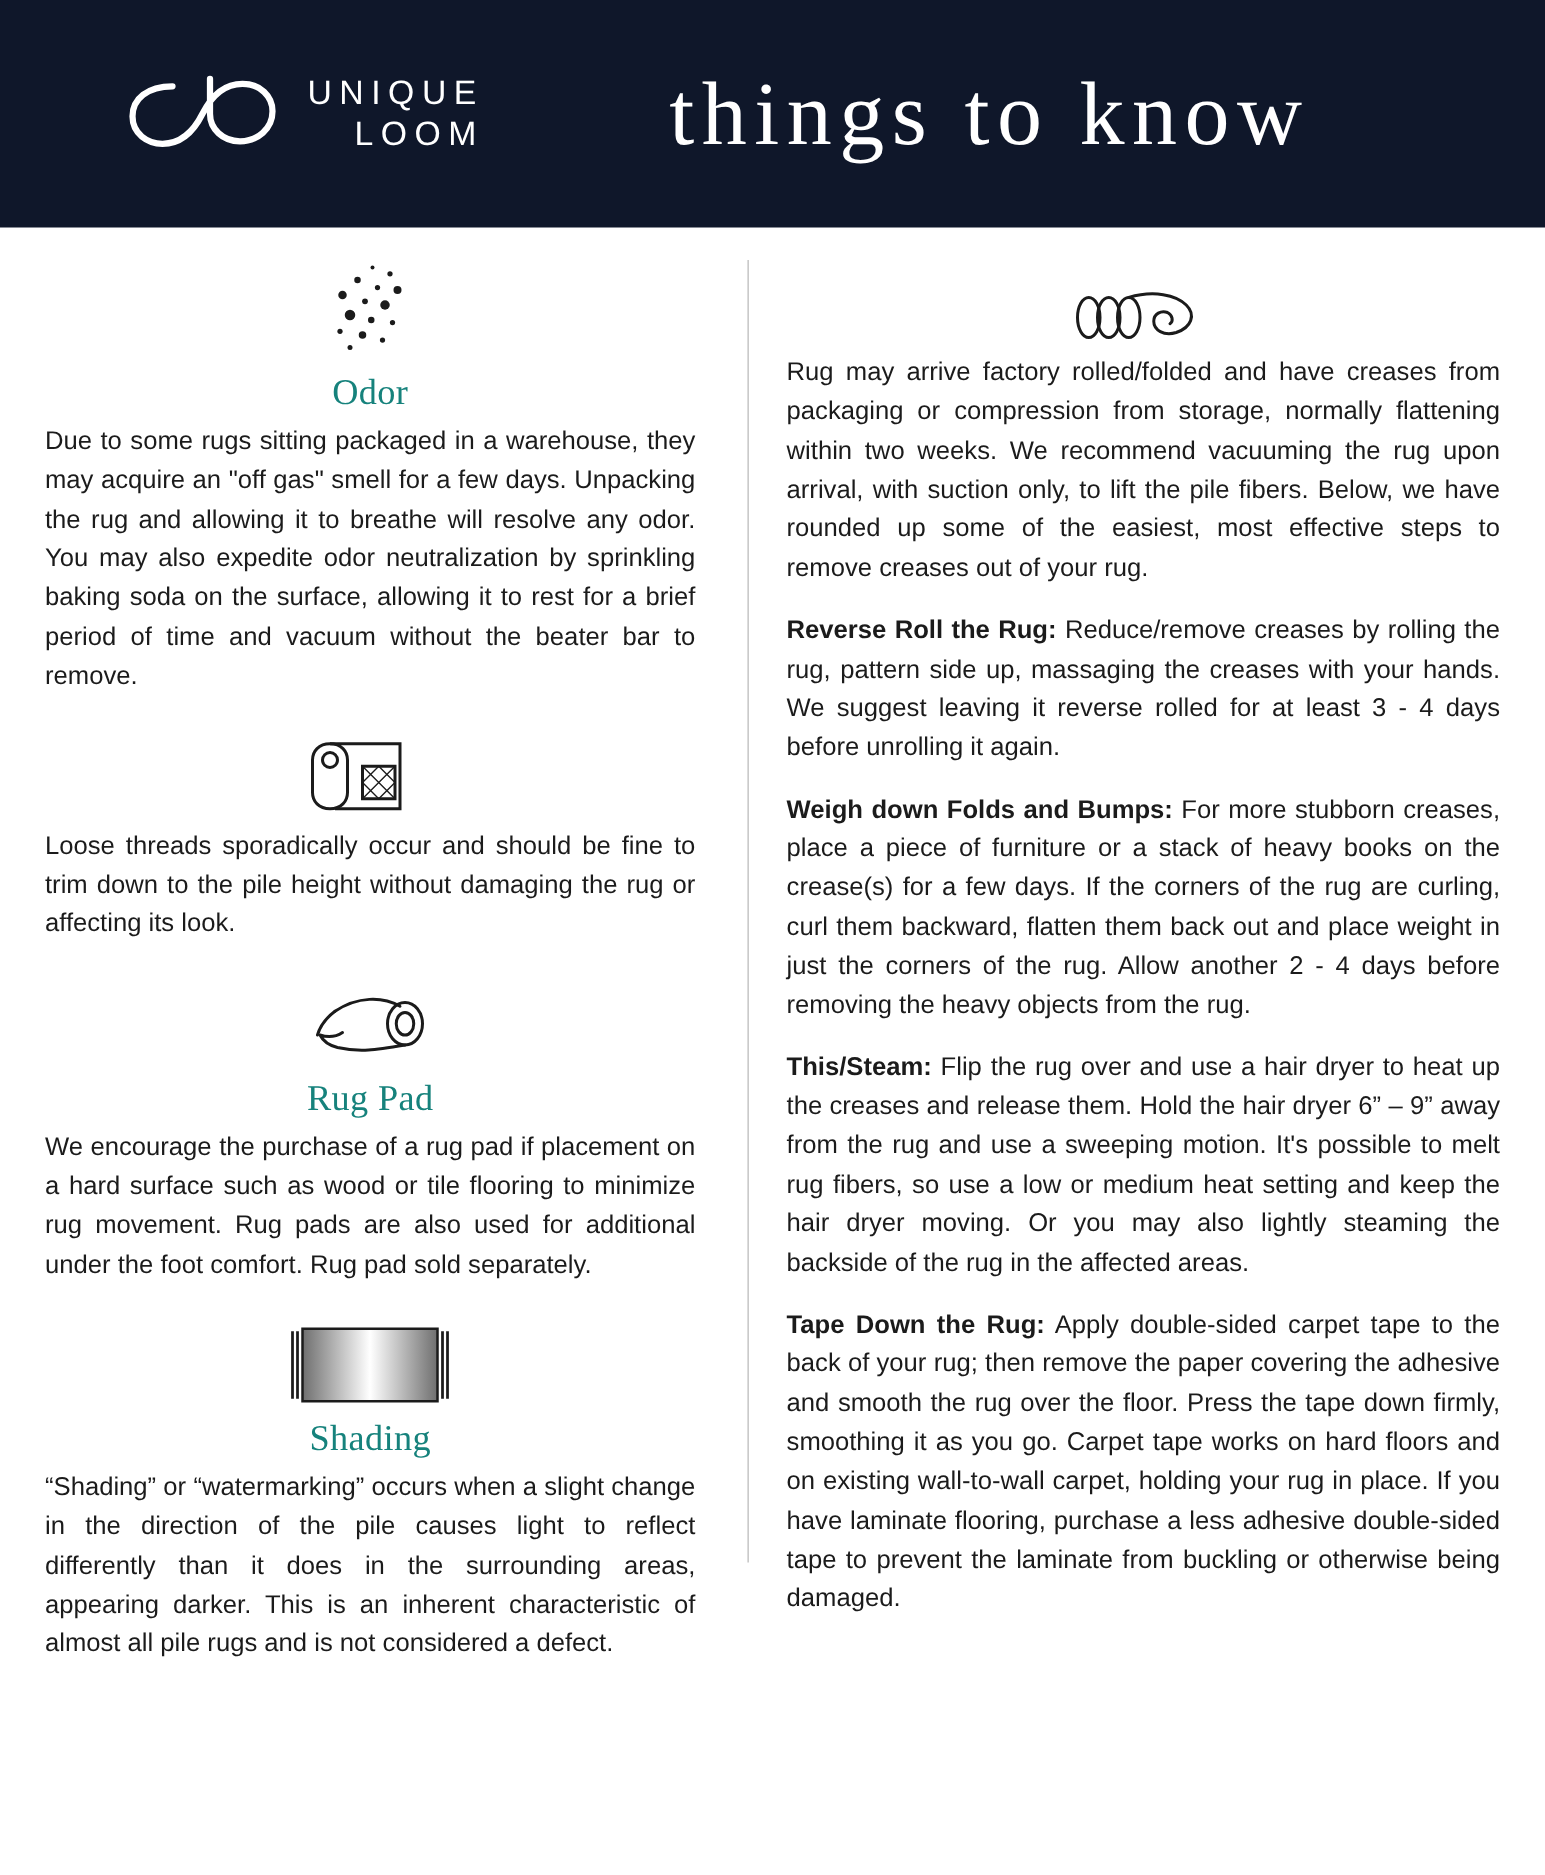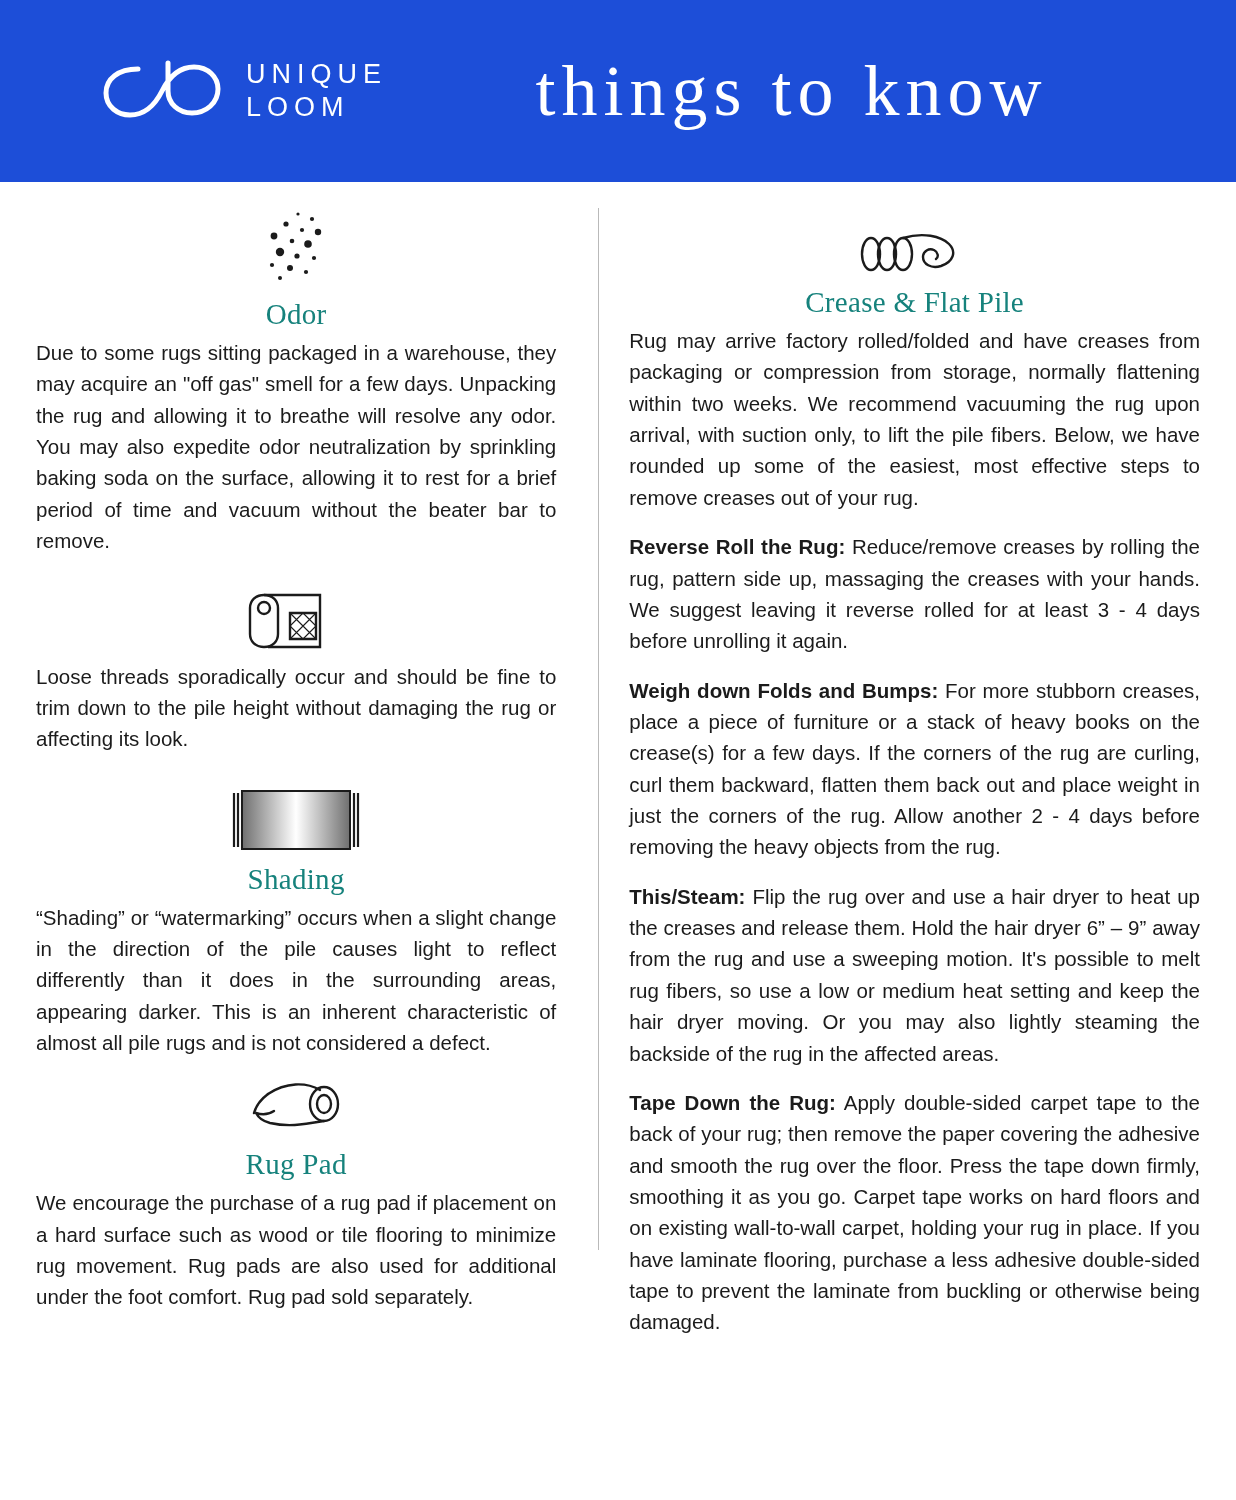--- a/index.html
+++ b/index.html
@@ -11,21 +11,21 @@
     height: 1500px;
     background: #ffffff;
     font-family: "Liberation Sans", sans-serif;
     color: #1b1b1b;
     overflow: hidden;
   }
 
   
   .header {
     height: 182px;
-    background: #1d4ed8;
+    background: #0f172a;
     display: flex;
     align-items: center;
     padding: 0 0 0 96px;
     box-sizing: border-box;
   }
   .logo-block {
     display: flex;
     align-items: center;
     gap: 18px;
   }
@@ -37,20 +37,21 @@
   .logo-text {
     color: #ffffff;
     font-family: "Liberation Sans", sans-serif;
     font-size: 27px;
     letter-spacing: 6px;
     line-height: 1.22;
     font-weight: 400;
   }
   .logo-text .line2 {
     display: block;
+    text-align: right;
   }
   .header-title {
     flex: 1;
     text-align: center;
     color: #ffffff;
     font-family: "Liberation Serif", serif;
     font-size: 72px;
     letter-spacing: 6px;
     padding-right: 40px;
     white-space: nowrap;
@@ -175,71 +176,70 @@
           <g stroke="#1b1b1b" stroke-width="1.1" fill="none">
             <path d="M44 32 l26 26 M70 32 l-26 26 M57 32 l13 13 M57 58 l13 -13 M44 45 l13 13 M44 45 l13 -13"></path>
           </g>
         </svg>
       </div>
       <p class="para">Loose threads sporadically occur and should be fine to trim down to the pile height without damaging the rug or affecting its look.</p>
     </div>
 
     <div>
       <div class="icon-wrap">
+        <svg width="116" height="70" viewBox="0 0 116 70" xmlns="http://www.w3.org/2000/svg">
+          <g stroke="#1b1b1b" stroke-width="2.4" fill="none" stroke-linejoin="round" stroke-linecap="round">
+            <path d="M30 20 c18 -12 38 -12 52 -4"></path>
+            <ellipse cx="86" cy="30" rx="14" ry="17"></ellipse>
+            <ellipse cx="86" cy="30" rx="7" ry="9"></ellipse>
+            <path d="M86 47 c-24 4 -36 6 -54 2 -8 -2 -12 -6 -14 -10 6 2 12 2 18 -2"></path>
+            <path d="M30 20 c-8 6 -12 12 -14 19"></path>
+          </g>
+        </svg>
+      </div>
+      <div class="sec-title">Rug Pad</div>
+      <p class="para">We encourage the purchase of a rug pad if placement on a hard surface such as wood or tile flooring to minimize rug movement. Rug pads are also used for additional under the foot comfort. Rug pad sold separately.</p>
+    </div>
+
+    <div>
+      <div class="icon-wrap">
         <svg width="136" height="80" viewBox="0 0 136 80" xmlns="http://www.w3.org/2000/svg">
           <defs>
             <linearGradient id="shadegrad" x1="0" y1="0" x2="1" y2="0">
               <stop offset="0%" stop-color="#6f6f6f"></stop>
               <stop offset="50%" stop-color="#ffffff"></stop>
               <stop offset="100%" stop-color="#6f6f6f"></stop>
             </linearGradient>
           </defs>
           <rect x="14" y="12" width="108" height="58" fill="url(#shadegrad)" stroke="#1b1b1b" stroke-width="2"></rect>
           <g stroke="#1b1b1b" stroke-width="2.2">
             <path d="M6 14 v54 M10 14 v54 M126 14 v54 M130 14 v54"></path>
           </g>
         </svg>
       </div>
       <div class="sec-title">Shading</div>
       <p class="para last">“Shading” or “watermarking” occurs when a slight change in the direction of the pile causes light to reflect differently than it does in the surrounding areas, appearing darker. This is an inherent characteristic of almost all pile rugs and is not considered a defect.</p>
     </div>
 
-    <div>
-      <div class="icon-wrap">
-        <svg width="116" height="70" viewBox="0 0 116 70" xmlns="http://www.w3.org/2000/svg">
-          <g stroke="#1b1b1b" stroke-width="2.4" fill="none" stroke-linejoin="round" stroke-linecap="round">
-            <path d="M30 20 c18 -12 38 -12 52 -4"></path>
-            <ellipse cx="86" cy="30" rx="14" ry="17"></ellipse>
-            <ellipse cx="86" cy="30" rx="7" ry="9"></ellipse>
-            <path d="M86 47 c-24 4 -36 6 -54 2 -8 -2 -12 -6 -14 -10 6 2 12 2 18 -2"></path>
-            <path d="M30 20 c-8 6 -12 12 -14 19"></path>
-          </g>
-        </svg>
-      </div>
-      <div class="sec-title">Rug Pad</div>
-      <p class="para">We encourage the purchase of a rug pad if placement on a hard surface such as wood or tile flooring to minimize rug movement. Rug pads are also used for additional under the foot comfort. Rug pad sold separately.</p>
-    </div>
-
   </div>
 
   <div class="divider"></div>
 
   <div class="col col-right">
 
     <div class="icon-wrap tight">
       <svg width="120" height="56" viewBox="0 0 120 56" xmlns="http://www.w3.org/2000/svg">
         <g stroke="#1b1b1b" stroke-width="2.4" fill="none" stroke-linecap="round">
           <ellipse cx="16" cy="28" rx="9" ry="16"></ellipse>
           <ellipse cx="32" cy="28" rx="9" ry="16"></ellipse>
           <ellipse cx="48" cy="28" rx="9" ry="16"></ellipse>
           <path d="M48 12 c20 -6 38 -2 46 6 8 8 4 18 -8 22 -10 3 -18 -2 -18 -9 0 -6 6 -9 11 -7 4 2 5 7 2 9"></path>
         </g>
       </svg>
     </div>
-    <div class="sec-title">Crease &amp; Flat Pile</div>
     <p class="para">Rug may arrive factory rolled/folded and have creases from packaging or compression from storage, normally flattening within two weeks. We recommend vacuuming the rug upon arrival, with suction only, to lift the pile fibers. Below, we have rounded up some of the easiest, most effective steps to remove creases out of your rug.</p>
 
     <p class="para"><b>Reverse Roll the Rug:</b><span> Reduce/remove creases by rolling the rug, pattern side up, massaging the creases with your hands. We suggest leaving it reverse rolled for at least 3 - 4 days before unrolling it again.</span></p>
 
     <p class="para"><b>Weigh down Folds and Bumps:</b><span> For more stubborn creases, place a piece of furniture or a stack of heavy books on the crease(s) for a few days. If the corners of the rug are curling, curl them backward, flatten them back out and place weight in just the corners of the rug. Allow another 2 - 4 days before removing the heavy objects from the rug.</span></p>
 
     <p class="para"><b>This/Steam:</b><span> Flip the rug over and use a hair dryer to heat up the creases and release them. Hold the hair dryer 6” – 9” away from the rug and use a sweeping motion. It's possible to melt rug fibers, so use a low or medium heat setting and keep the hair dryer moving. Or you may also lightly steaming the backside of the rug in the affected areas.</span></p>
 
     <p class="para last"><b>Tape Down the Rug:</b><span> Apply double-sided carpet tape to the back of your rug; then remove the paper covering the adhesive and smooth the rug over the floor. Press the tape down firmly, smoothing it as you go. Carpet tape works on hard floors and on existing wall-to-wall carpet, holding your rug in place. If you have laminate flooring, purchase a less adhesive double-sided tape to prevent the laminate from buckling or otherwise being damaged.</span></p>
 

